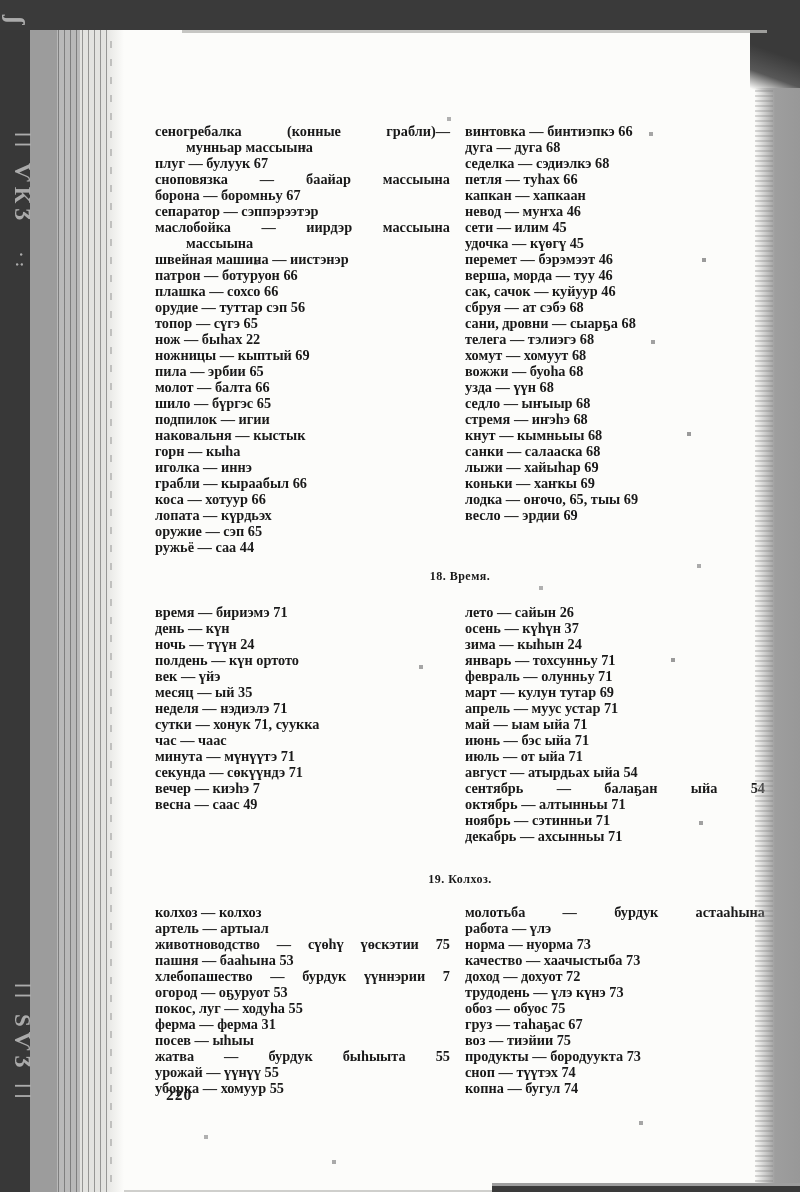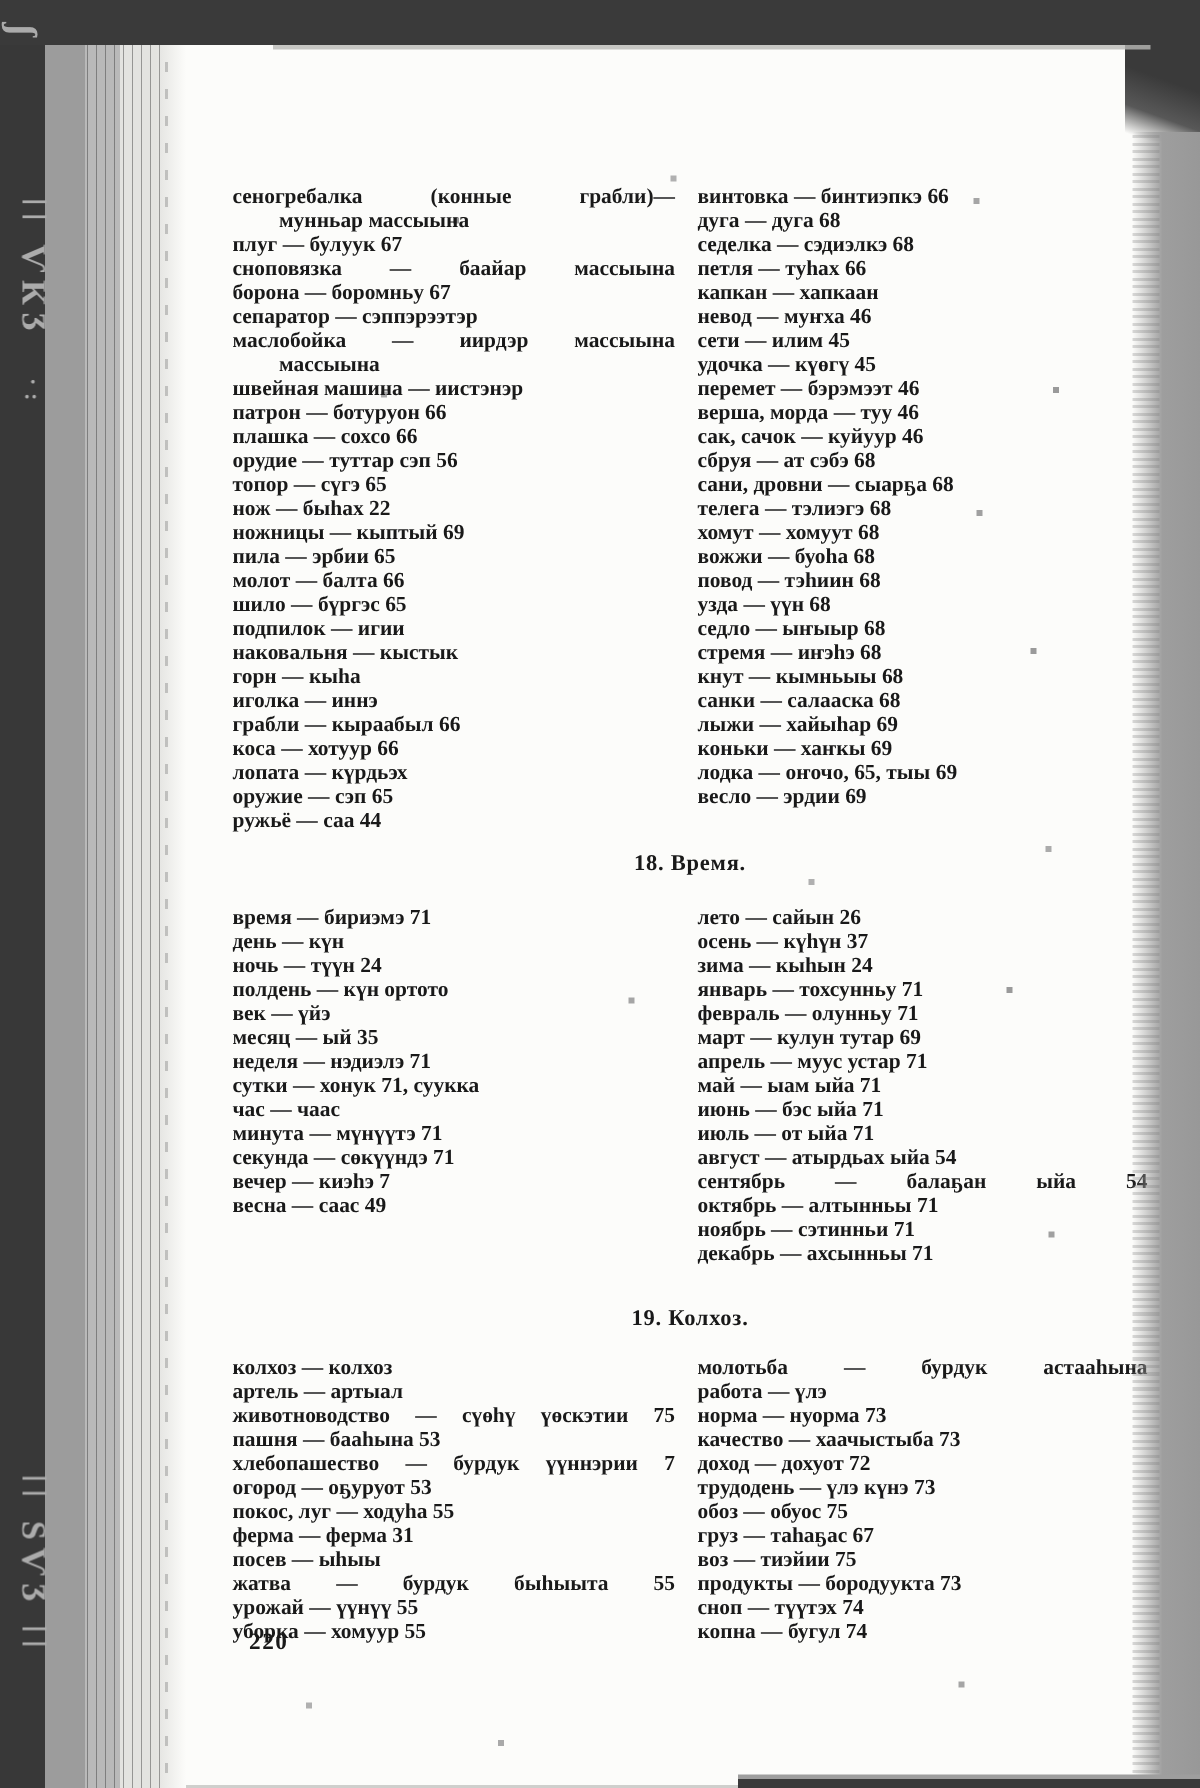--- a/index.html
+++ b/index.html
@@ -71,21 +71,21 @@
     color:#191919;font-size:14.3px;line-height:16px;font-weight:bold;margin-top:24px;
   }
   .cols{display:flex;justify-content:space-between;}
   .col-left{width:295px;}
   .col-right{width:300px;}
   .entry{margin:0;}
   .line{min-height:16px;}
   .line.just{text-align:justify;text-align-last:justify;}
   .line.cont{padding-left:31px;}
   .heading{
-    text-align:center;font-size:15px;line-height:16px;font-weight:bold;
+    text-align:center;font-size:12px;line-height:16px;font-weight:bold;
     margin:13px 0 20px 0;letter-spacing:.5px;
   }
   .heading.alt{margin:27px 0 17px 0;}
   .page-number{
     position:absolute;left:166px;top:1086px;z-index:2;
     color:#191919;font-size:15.5px;font-weight:bold;letter-spacing:1px;
   }
 </style>
 </head>
 <body>
@@ -229,23 +229,20 @@
         <div class="entry">
           <div class="line">телега — тэлиэгэ 68</div>
         </div>
         <div class="entry">
           <div class="line">хомут — хомуут 68</div>
         </div>
         <div class="entry">
           <div class="line">вожжи — буоһа 68</div>
         </div>
         <div class="entry">
-          <div class="line">повод — тэһиин 68</div>
-        </div>
-        <div class="entry">
           <div class="line">узда — үүн 68</div>
         </div>
         <div class="entry">
           <div class="line">седло — ыҥыыр 68</div>
         </div>
         <div class="entry">
           <div class="line">стремя — иҥэһэ 68</div>
         </div>
         <div class="entry">
           <div class="line">кнут — кымньыы 68</div>

